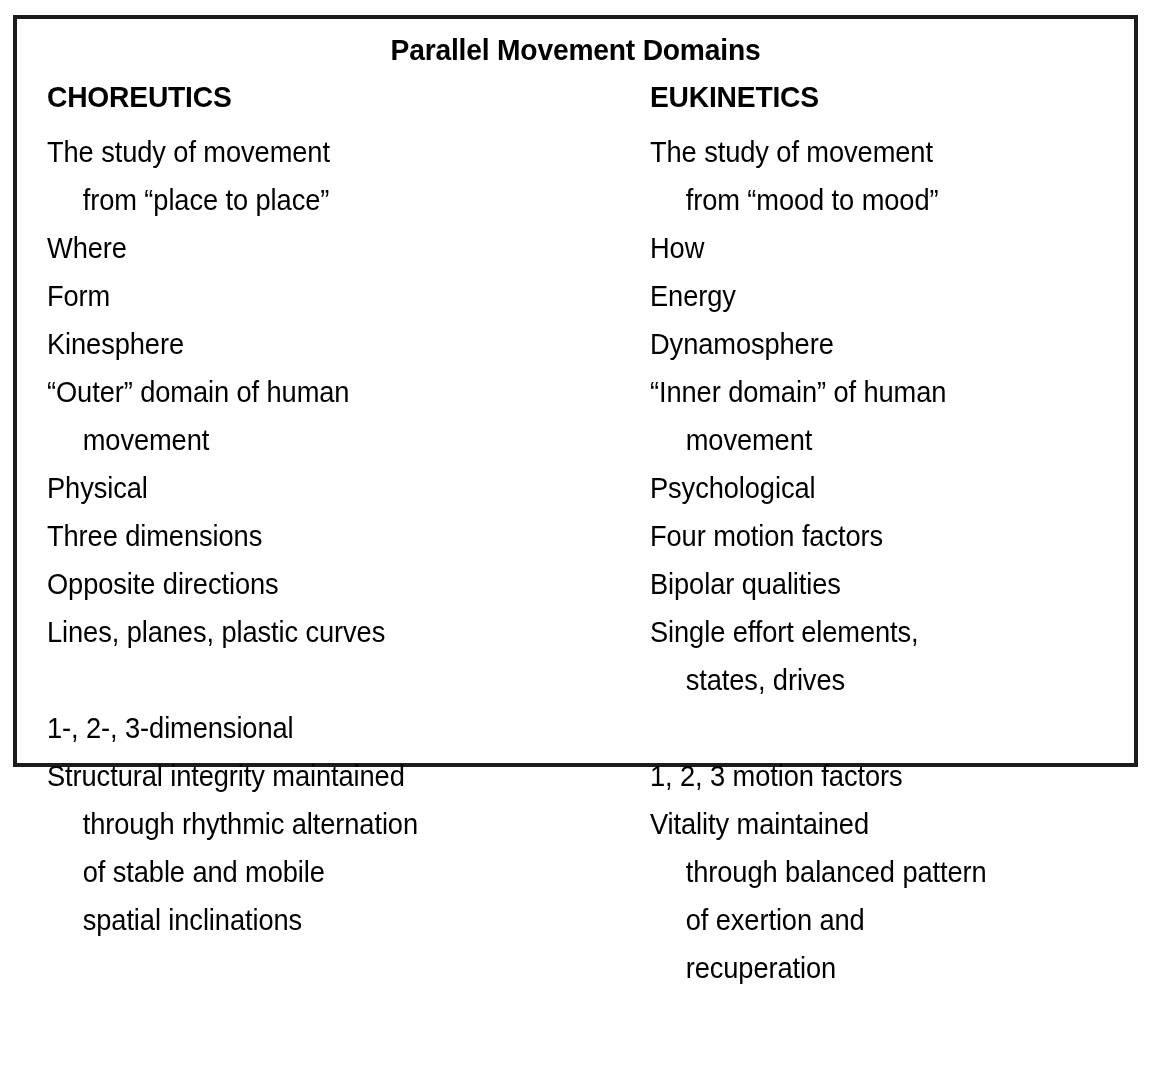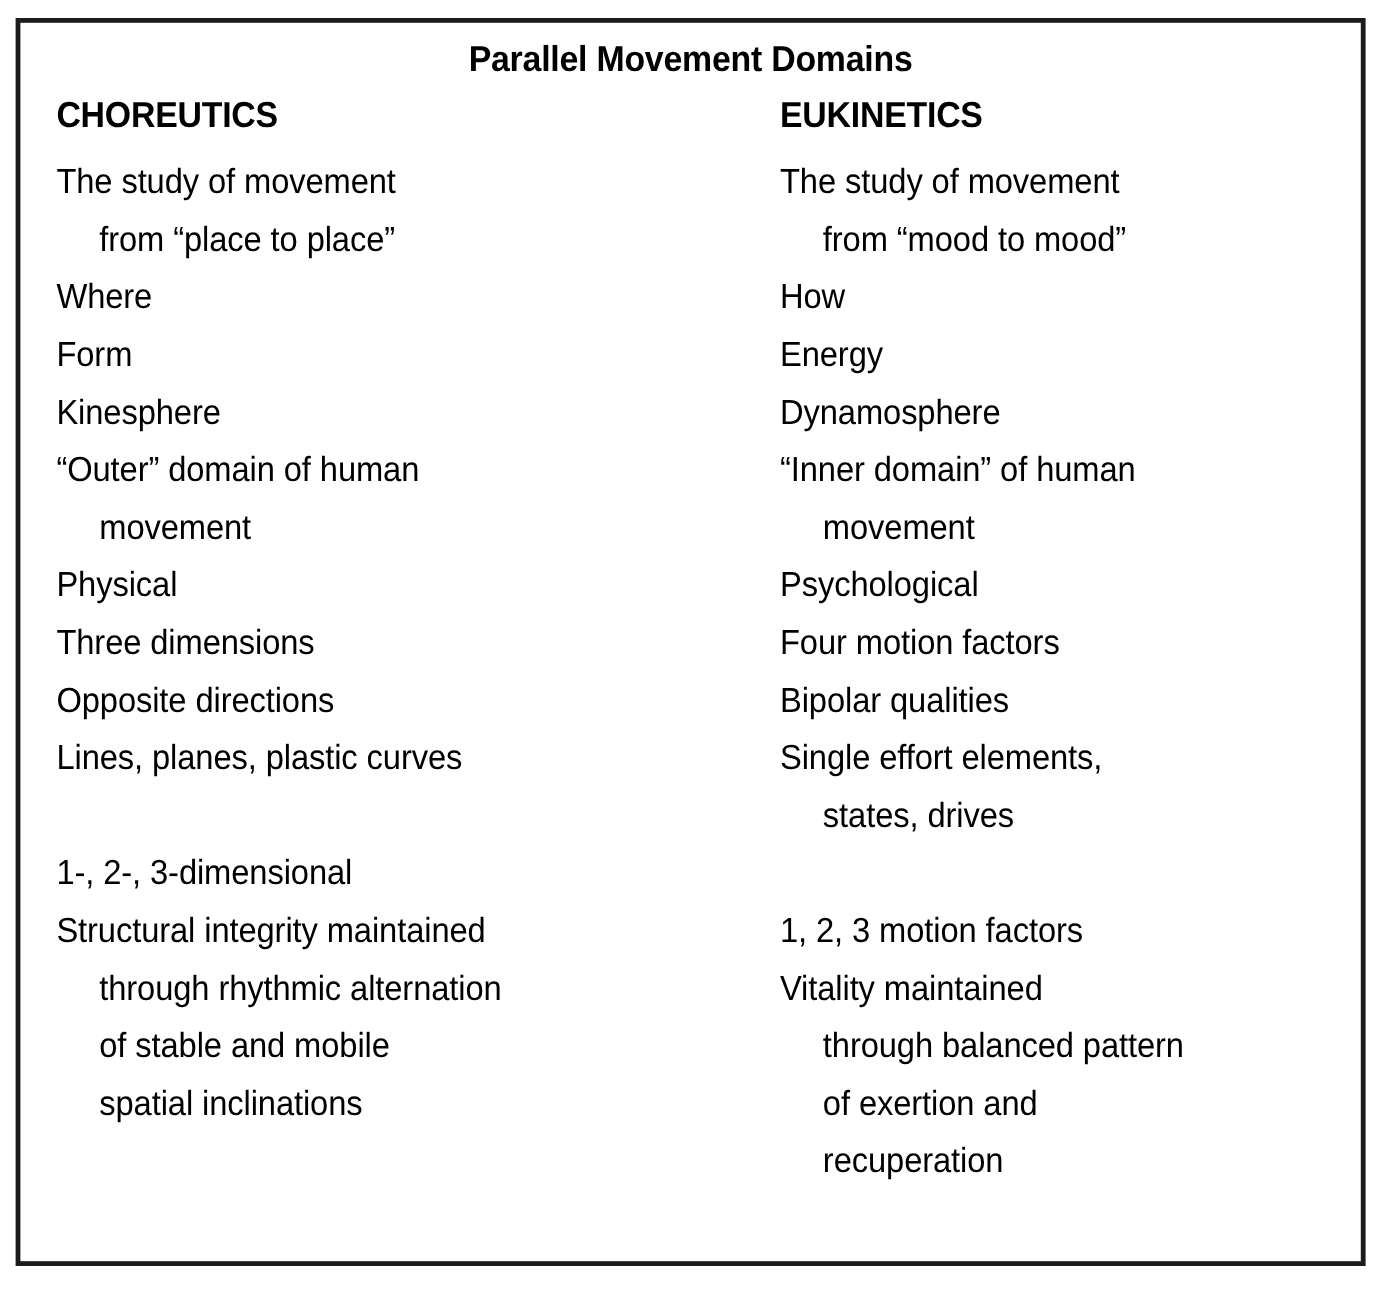--- a/index.html
+++ b/index.html
@@ -13,21 +13,21 @@
     font-family: "Liberation Sans", "DejaVu Sans", sans-serif;
     color: #000000;
     overflow: hidden;
   }
 
   .figure-frame {
     position: absolute;
     left: 13px;
     top: 15px;
     width: 1125px;
-    height: 1040px;
+    height: 752px;
     box-sizing: border-box;
     border: 4px solid #1c1c1c;
     background: #ffffff;
   }
 
   .figure-title {
     text-align: center;
     font-weight: bold;
     font-size: 30px;
     line-height: 34px;

